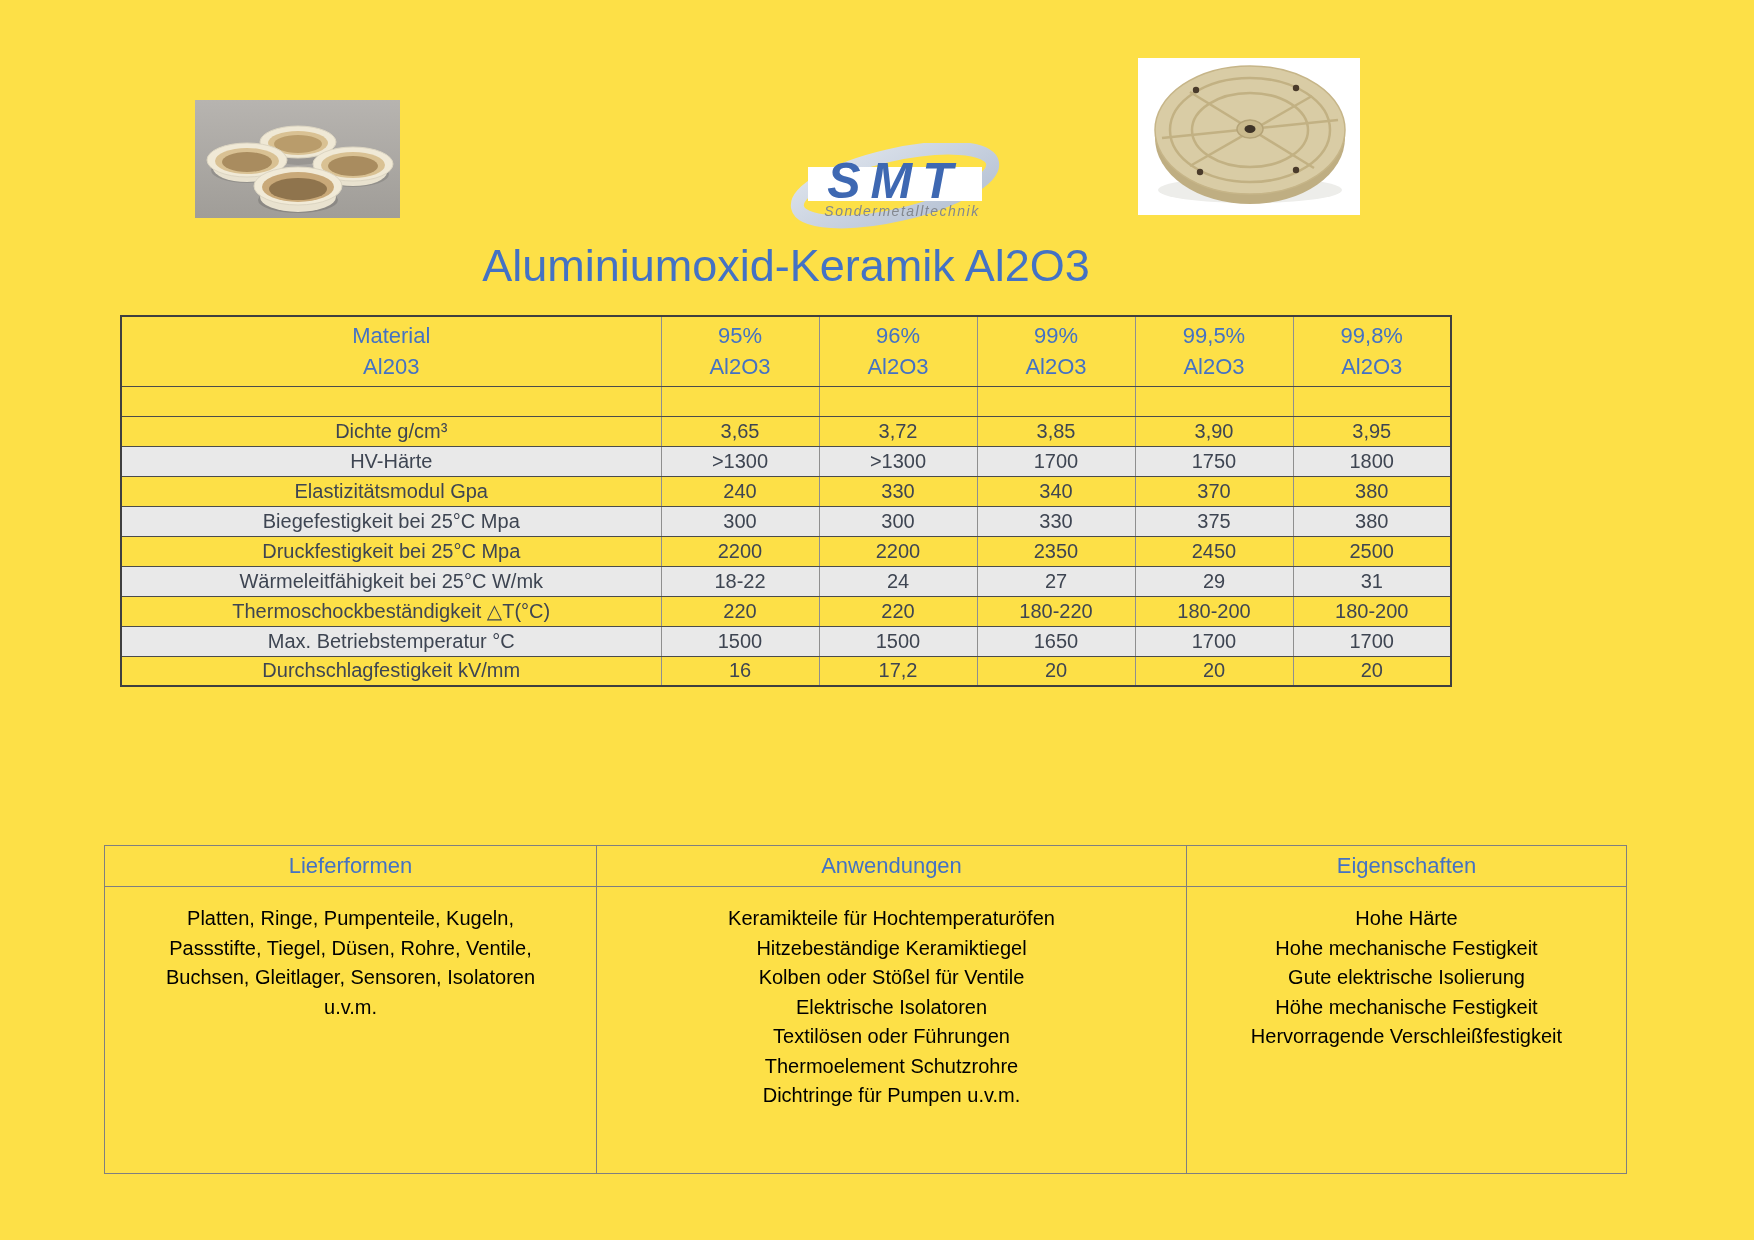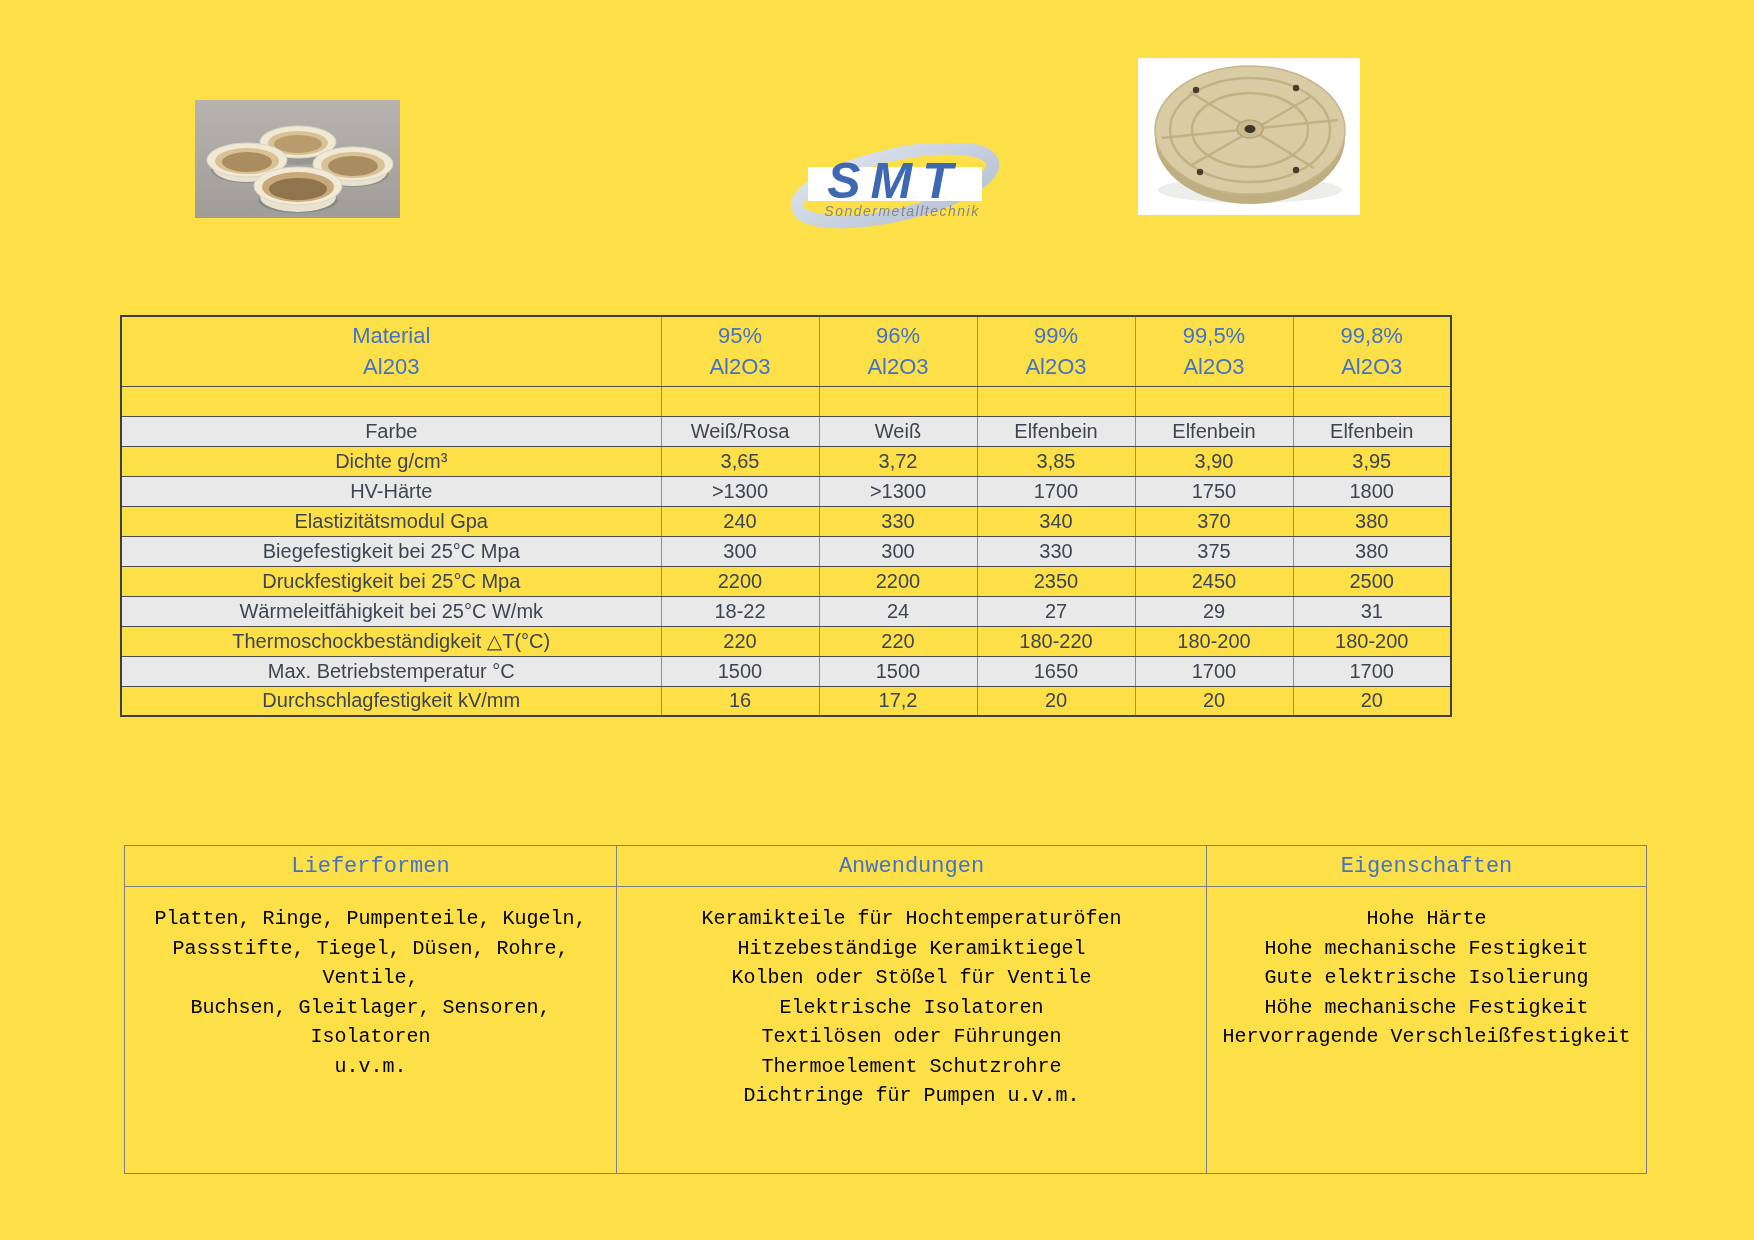--- a/index.html
+++ b/index.html
@@ -24,21 +24,21 @@
     border-top:1.5px solid #4b4b4b;border-bottom:1.5px solid #4b4b4b;
     text-align:center;vertical-align:middle;color:#3E4552;font-size:20px;
     padding:0 4px;overflow:hidden;white-space:nowrap;
   }
   .spec tr{height:30px;}
   .spec tr.hdr{height:70px;}
   .spec tr.hdr td{color:#4472C4;font-size:22px;line-height:31px;}
   .spec tr.emptyrow{height:30px;}
   .spec tr.shaded td{background:#E9E9E9;}
   
-  .info{position:absolute;left:124px;top:845px;width:1522px;border:1.5px solid #555;font-family:Liberation Mono, monospace;}
+  .info{position:absolute;left:104px;top:845px;width:1522px;border:1.5px solid #555;}
   .info td{border:1px solid #7f7f7f;text-align:center;}
   .info td.ihead{height:38px;color:#4472C4;font-size:22px;vertical-align:middle;}
   .info td.ibody{height:268px;vertical-align:top;color:#000;font-size:20px;padding-top:17px;}
   .info .iline{line-height:29.5px;}
 </style>
 </head>
 <body>
 
 <div class="page">
 
@@ -105,20 +105,21 @@
       <line x1="174" y1="38" x2="52" y2="108" stroke="#C2B183" stroke-width="2.5"></line>
       <ellipse cx="112" cy="71" rx="13" ry="9" fill="#CBBB8E" stroke="#B5A478" stroke-width="1.5"></ellipse>
       <ellipse cx="112" cy="71" rx="5.5" ry="4" fill="#3F3428"></ellipse>
       <circle cx="158" cy="30" r="3.2" fill="#4A3B2B"></circle>
       <circle cx="58" cy="32" r="3.2" fill="#4A3B2B"></circle>
       <circle cx="62" cy="114" r="3.2" fill="#4A3B2B"></circle>
       <circle cx="158" cy="112" r="3.2" fill="#4A3B2B"></circle>
     </svg>
   </div>
 
+  <div class="doc-title">Aluminiumoxid-Keramik Al2O3</div>
 
   <table class="spec">
     <colgroup>
       <col style="width:540px">
         <col style="width:158px">
         <col style="width:158px">
       <col style="width:158px">
         <col style="width:158px">
         <col style="width:158px">
     </colgroup>
@@ -152,28 +153,20 @@
         <tr class="emptyrow">
           <td></td>
           <td></td>
           <td></td>
           <td></td>
           <td></td>
           <td></td>
         </tr>
       </thead>
     <tbody>
-        <tr class="shaded">
-          <td class="rowlabel">Farbe</td>
-          <td>Weiß/Rosa</td>
-          <td>Weiß</td>
-          <td>Elfenbein</td>
-          <td>Elfenbein</td>
-          <td>Elfenbein</td>
-        </tr>
         <tr>
           <td class="rowlabel">Dichte g/cm³</td>
           <td>3,65</td>
           <td>3,72</td>
           <td>3,85</td>
           <td>3,90</td>
           <td>3,95</td>
         </tr>
         <tr class="shaded">
           <td class="rowlabel">HV-Härte</td>

